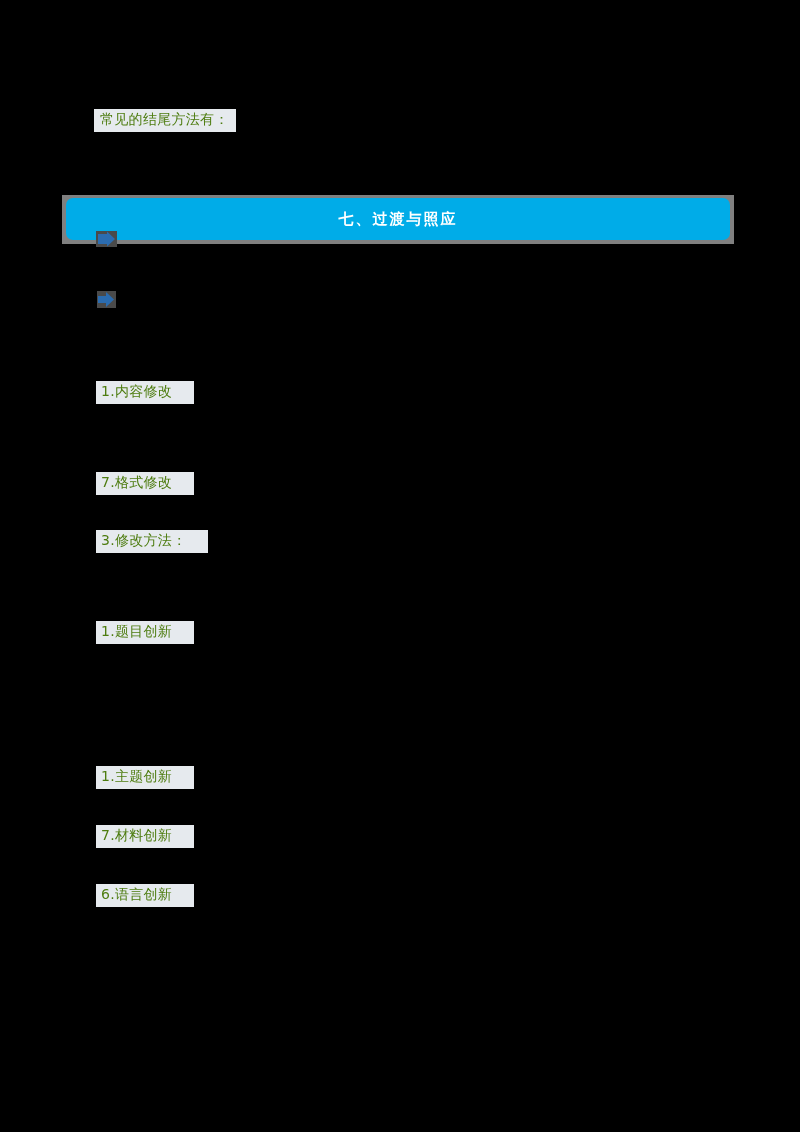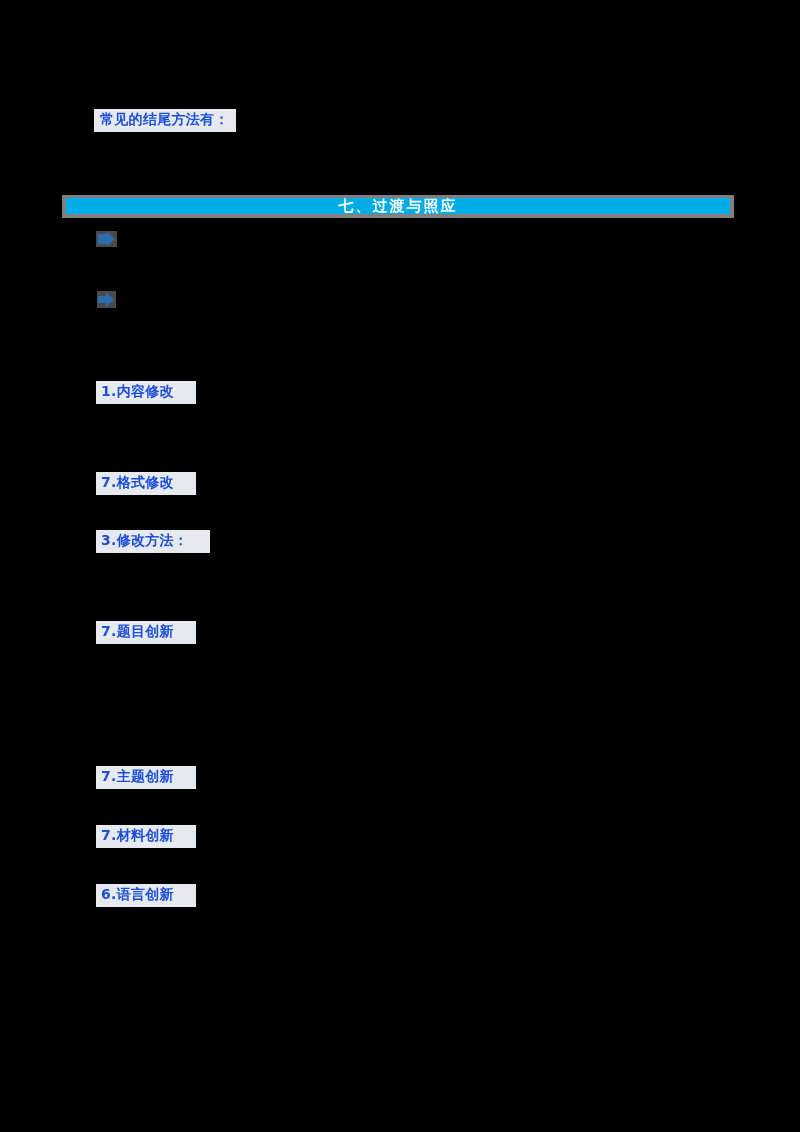--- a/index.html
+++ b/index.html
@@ -22,22 +22,22 @@
     width: 800px;
     height: 1132px;
     background: #000000;
   }
 
   
   .chip {
     position: absolute;
     display: inline-block;
     background: #e6eaee;
-    color: #1d4ed8;
-    font-weight: bold;
+    color: #4d7c0f;
+    font-weight: normal;
     white-space: nowrap;
     line-height: 1.12;
     padding: 3px 7px 4px 6px;
     letter-spacing: 0.3px;
   }
   .chip.small {
     font-size: 14px;
     padding: 3px 22px 4px 5px;
   }
 
@@ -45,24 +45,25 @@
   .sec-wrap {
     position: absolute;
     left: 62px;
     width: 672px;
     background: #808080;
     padding: 3px 4px 4px 4px;
     box-sizing: border-box;
   }
   .sec-bar {
     background: #00ace8;
-    height: 16px;
+    height: 42px;
     display: flex;
     align-items: center;
     justify-content: center;
+    border-radius: 7px;
   }
   .sec-bar span {
     color: #ffffff;
     font-weight: bold;
     font-size: 15px;
     letter-spacing: 2px;
     line-height: 1;
   }
 
   
@@ -102,21 +103,21 @@
   </div>
 
 
   <div class="chip small" style="left:96px; top:381px;">1.内容修改</div>
 
   <div class="chip small" style="left:96px; top:472px;">7.格式修改</div>
 
   <div class="chip small" style="left:96px; top:530px;">3.修改方法：</div>
 
 
-  <div class="chip small" style="left:96px; top:621px;">7.题目创新</div>
+  <div class="chip small" style="left:96px; top:621px;">1.题目创新</div>
 
-  <div class="chip small" style="left:96px; top:766px;">7.主题创新</div>
+  <div class="chip small" style="left:96px; top:766px;">1.主题创新</div>
 
   <div class="chip small" style="left:96px; top:825px;">7.材料创新</div>
 
   <div class="chip small" style="left:96px; top:884px;">6.语言创新</div>
 
 </div>
 
 </body></html>

